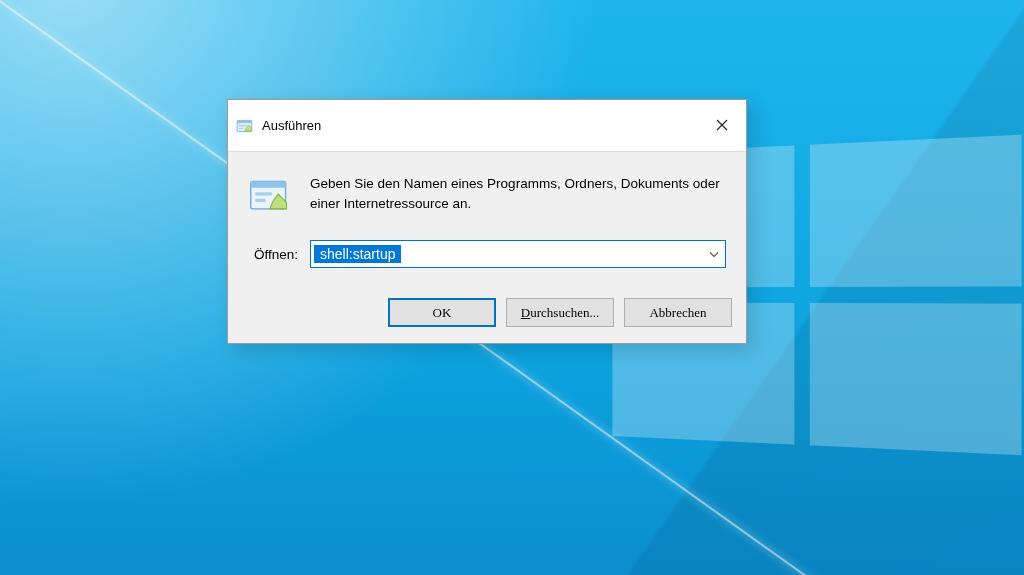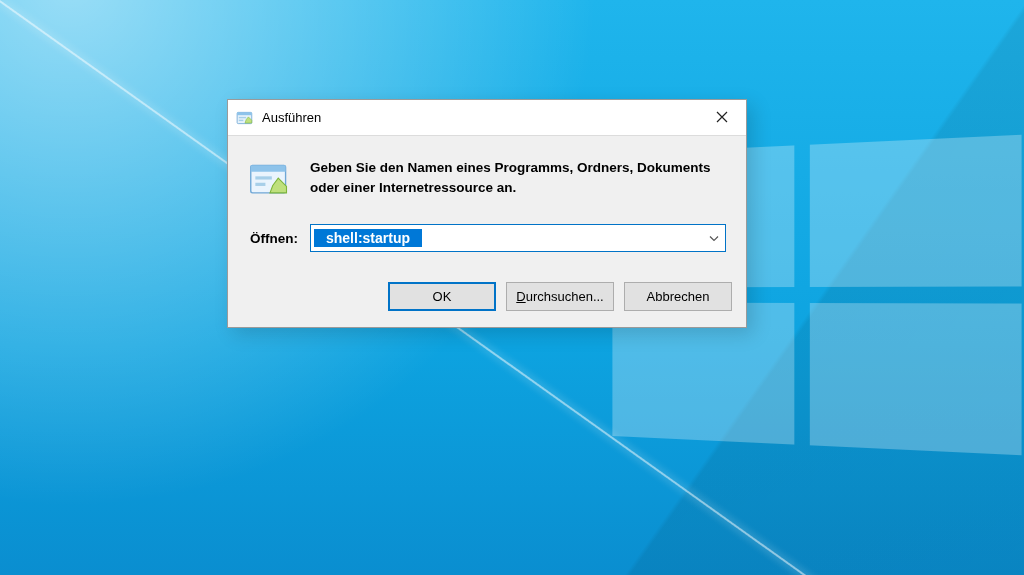--- a/index.html
+++ b/index.html
@@ -58,21 +58,21 @@
     .dialog {
       position: absolute;
       left: 227px;
       top: 99px;
       width: 520px;
       background: #f0f0f0;
       border: 1px solid #9a9a9a;
       box-shadow: 6px 6px 18px rgba(0,0,0,0.15);
     }
     .titlebar {
-      height: 36px;
+      height: 52px;
       background: #ffffff;
       border-bottom: 1px solid #dcdcdc;
       display: flex;
       align-items: center;
       padding: 0 0 0 8px;
     }
     .titlebar .title-text {
       margin-left: 8px;
       font-size: 13px;
       color: #000;
@@ -81,21 +81,20 @@
     .close-btn {
       width: 48px; height: 36px;
       display: flex; align-items: center; justify-content: center;
       color: #222;
       font-size: 15px;
     }
 
     .body-area {
       padding: 22px 20px 16px 20px;
       background: #f0f0f0;
-      font-weight: bold;
     }
     .desc-row { display:flex; align-items:flex-start; gap:18px; }
     .desc-text { font-size: 13.5px; color:#000; line-height:1.5; }
 
     .input-row {
       display:flex;
       align-items:center;
       gap: 12px;
       margin-top: 22px;
       text-align: right;
@@ -105,21 +104,21 @@
       flex:1;
       height:28px;
       border:1px solid #0173c7;
       background:#fff;
       display:flex;
       align-items:center;
       position:relative;
     }
     .combo .sel {
       margin: 2px 5px 2px 3px;
-      padding: 1px 12px;
+      padding: 1px 6px;
       background:#0078d7;
       color:#fff;
       font-size:14px;
     }
     .combo .chev {
       position:absolute;
       right:6px;
       top:50%;
       transform:translateY(-50%);
       color:#555;
@@ -137,20 +136,21 @@
       min-width: 108px;
       height: 29px;
       background:#e1e1e1;
       border:1px solid #adadad;
       font-size:13px;
       color:#000;
       display:flex;
       align-items:center;
       justify-content:center;
       cursor:default;
+      font-family:Liberation Serif, serif;
     }
     .btn.default {
       border:2px solid #0173c7;
       background:#e1e1e1;
     }
     .mn { text-decoration: underline; }
 
     
     .run-icon-sm { width:18px; height:18px; }
     .run-icon-lg { width:44px; height:44px; flex-shrink:0; }

